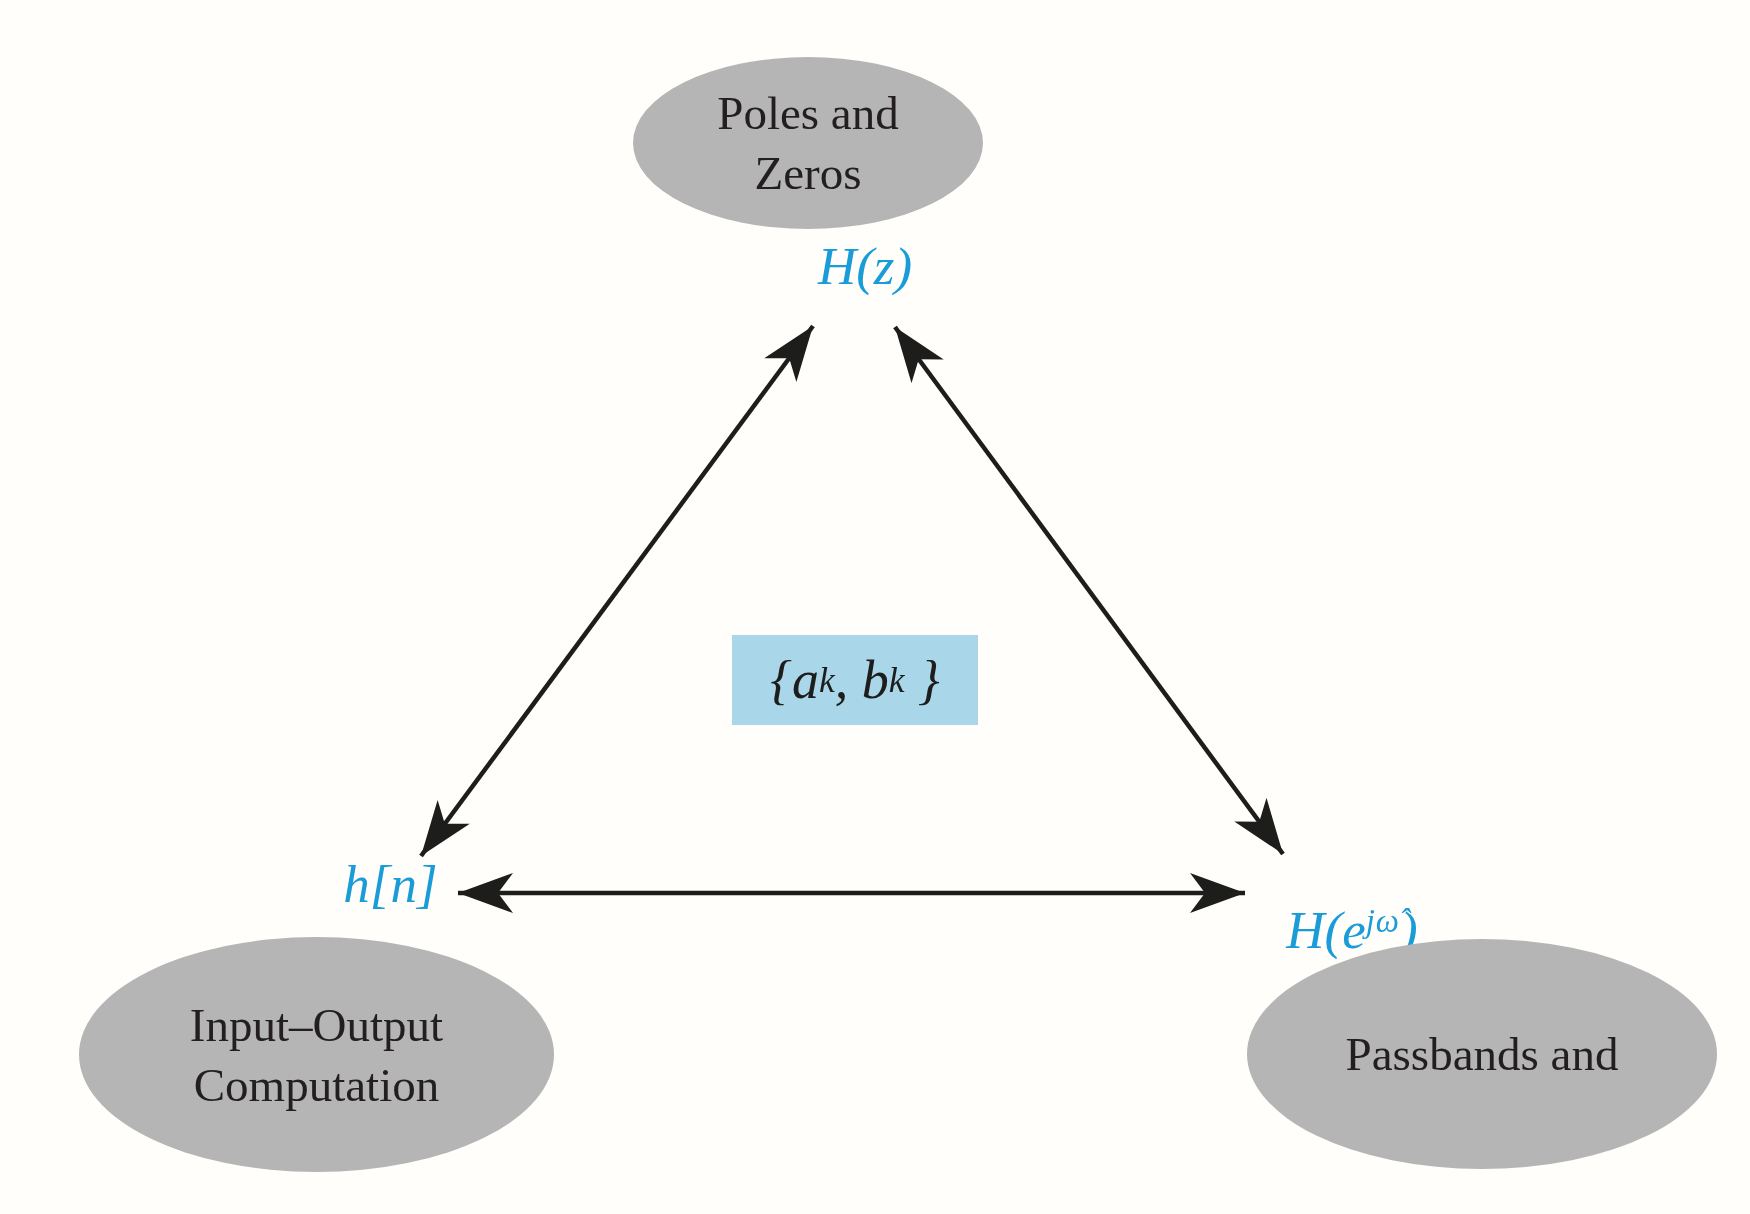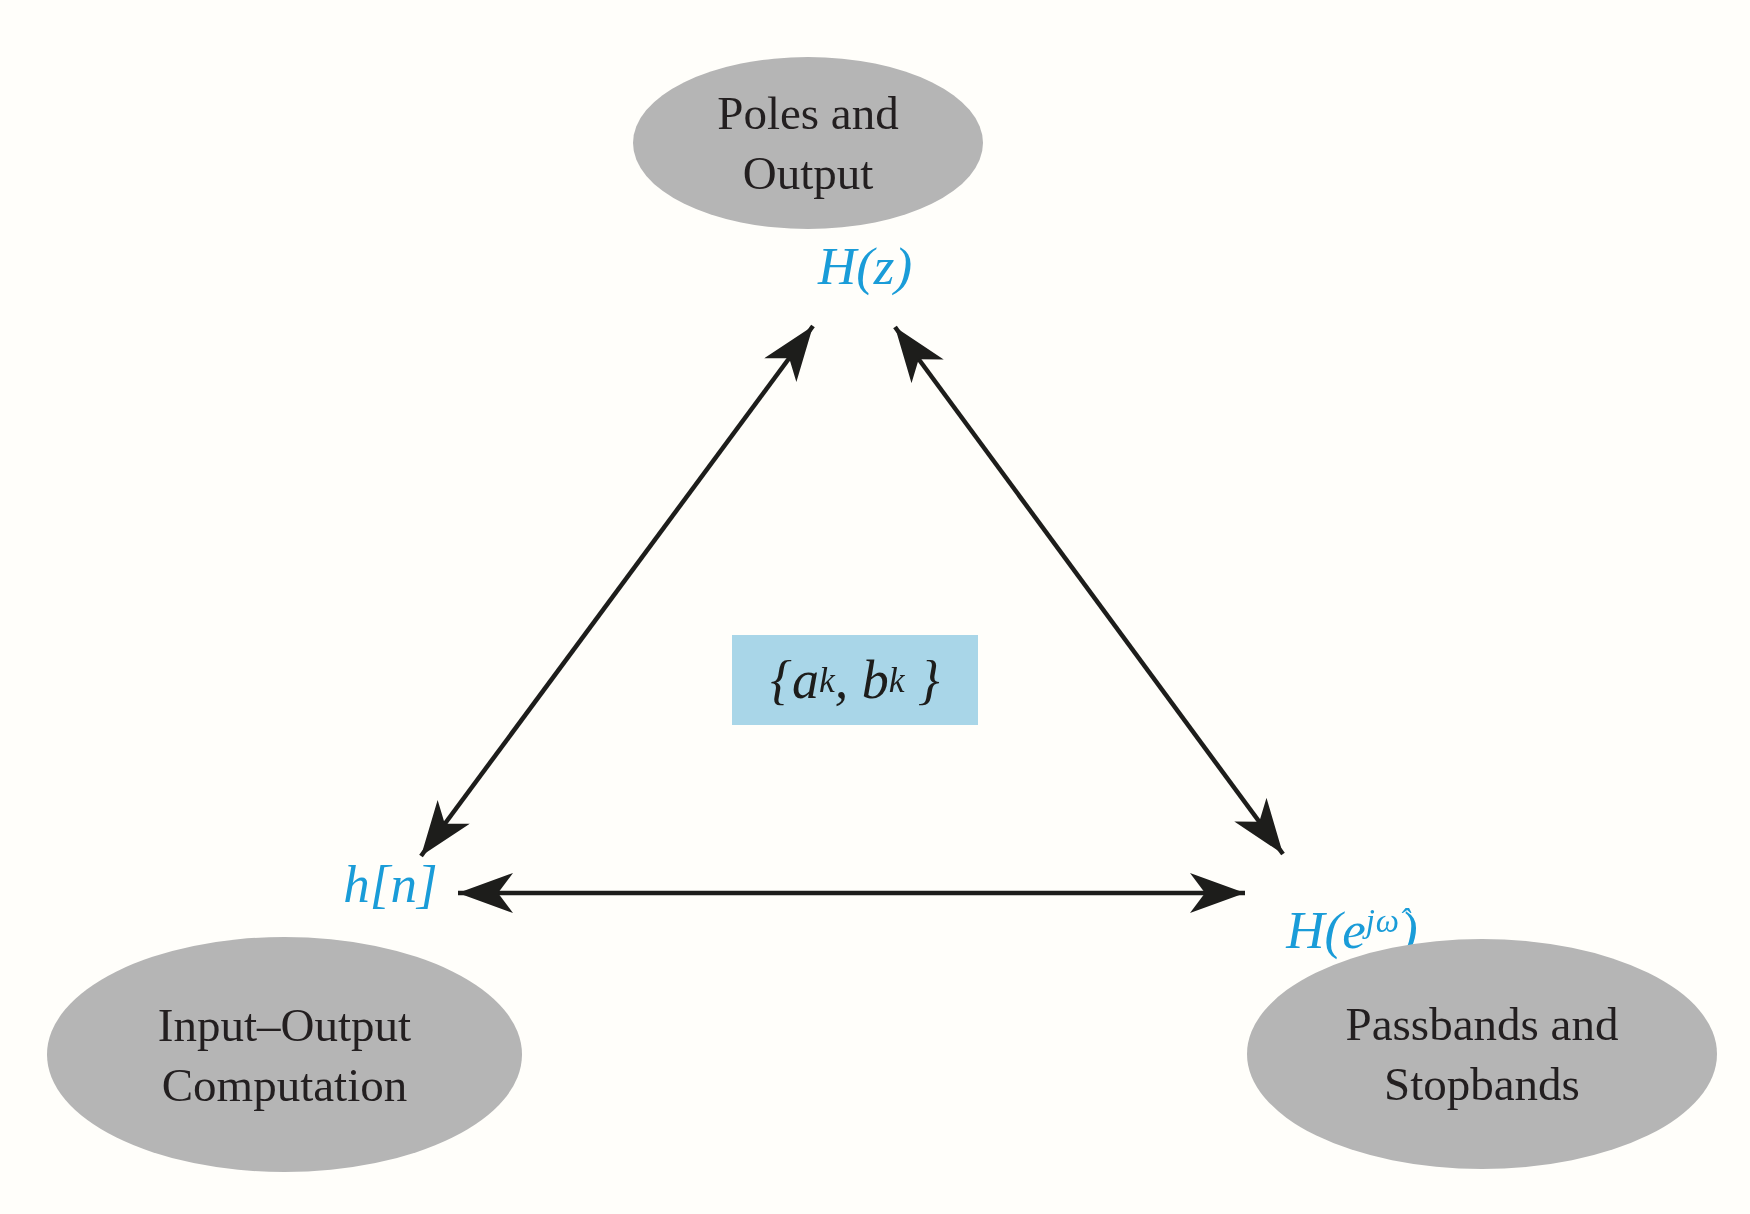--- a/index.html
+++ b/index.html
@@ -38,21 +38,21 @@
     display: flex;
     flex-direction: column;
     align-items: center;
     justify-content: center;
     text-align: center;
     color: var(--ellipse-text);
     font-size: 47px;
     line-height: 60px;
   }
   .ellipse-top   { left: 633px;  top: 13px;  width: 350px; height: 172px; }
-  .ellipse-bl    { left: 47px;   top: 893px; width: 475px; height: 235px; }
+  .ellipse-bl    { left: 79px;   top: 893px; width: 475px; height: 235px; }
   .ellipse-br    { left: 1247px; top: 895px; width: 470px; height: 230px; font-family: Liberation Serif, serif; }
   .math-label {
     position: absolute;
     color: var(--math-blue);
     font-style: italic;
     font-size: 53px;
     text-align: center;
     white-space: nowrap;
   }
   .label-hz   { left: 780px;  top: 192px; width: 170px; font-style: italic; }
@@ -95,34 +95,33 @@
         <path d="M0,0 L55,20 L0,40 L15,20 Z" fill="var(--arrow)"></path>
       </marker>
     </defs>
     <line x1="421" y1="812" x2="813" y2="282" marker-start="url(#arrowhead)" marker-end="url(#arrowhead)"></line>
     <line x1="895" y1="283" x2="1283" y2="810" marker-start="url(#arrowhead)" marker-end="url(#arrowhead)"></line>
     <line x1="458" y1="849" x2="1245" y2="849" marker-start="url(#arrowhead)" marker-end="url(#arrowhead)"></line>
   </svg>
 
   <div class="node-ellipse ellipse-top">
     <div>Poles and</div>
-    <div>Output</div>
+    <div>Zeros</div>
   </div>
 
   <div class="math-label label-hz">H(z)</div>
 
   <div class="math-label label-hn">h[n]</div>
 
   <div class="math-label label-hejw"><span>H(e</span><sup>jω̂</sup><span>)</span></div>
 
   <div class="coeff-box"><span>{a</span><sub>k</sub><span>, b</span><sub>k</sub><span> }</span></div>
 
   <div class="node-ellipse ellipse-bl">
     <div>Input–Output</div>
     <div>Computation</div>
   </div>
 
   <div class="node-ellipse ellipse-br">
     <div>Passbands and</div>
-    <div>Stopbands</div>
   </div>
 
 </div>
 
 </body></html>

